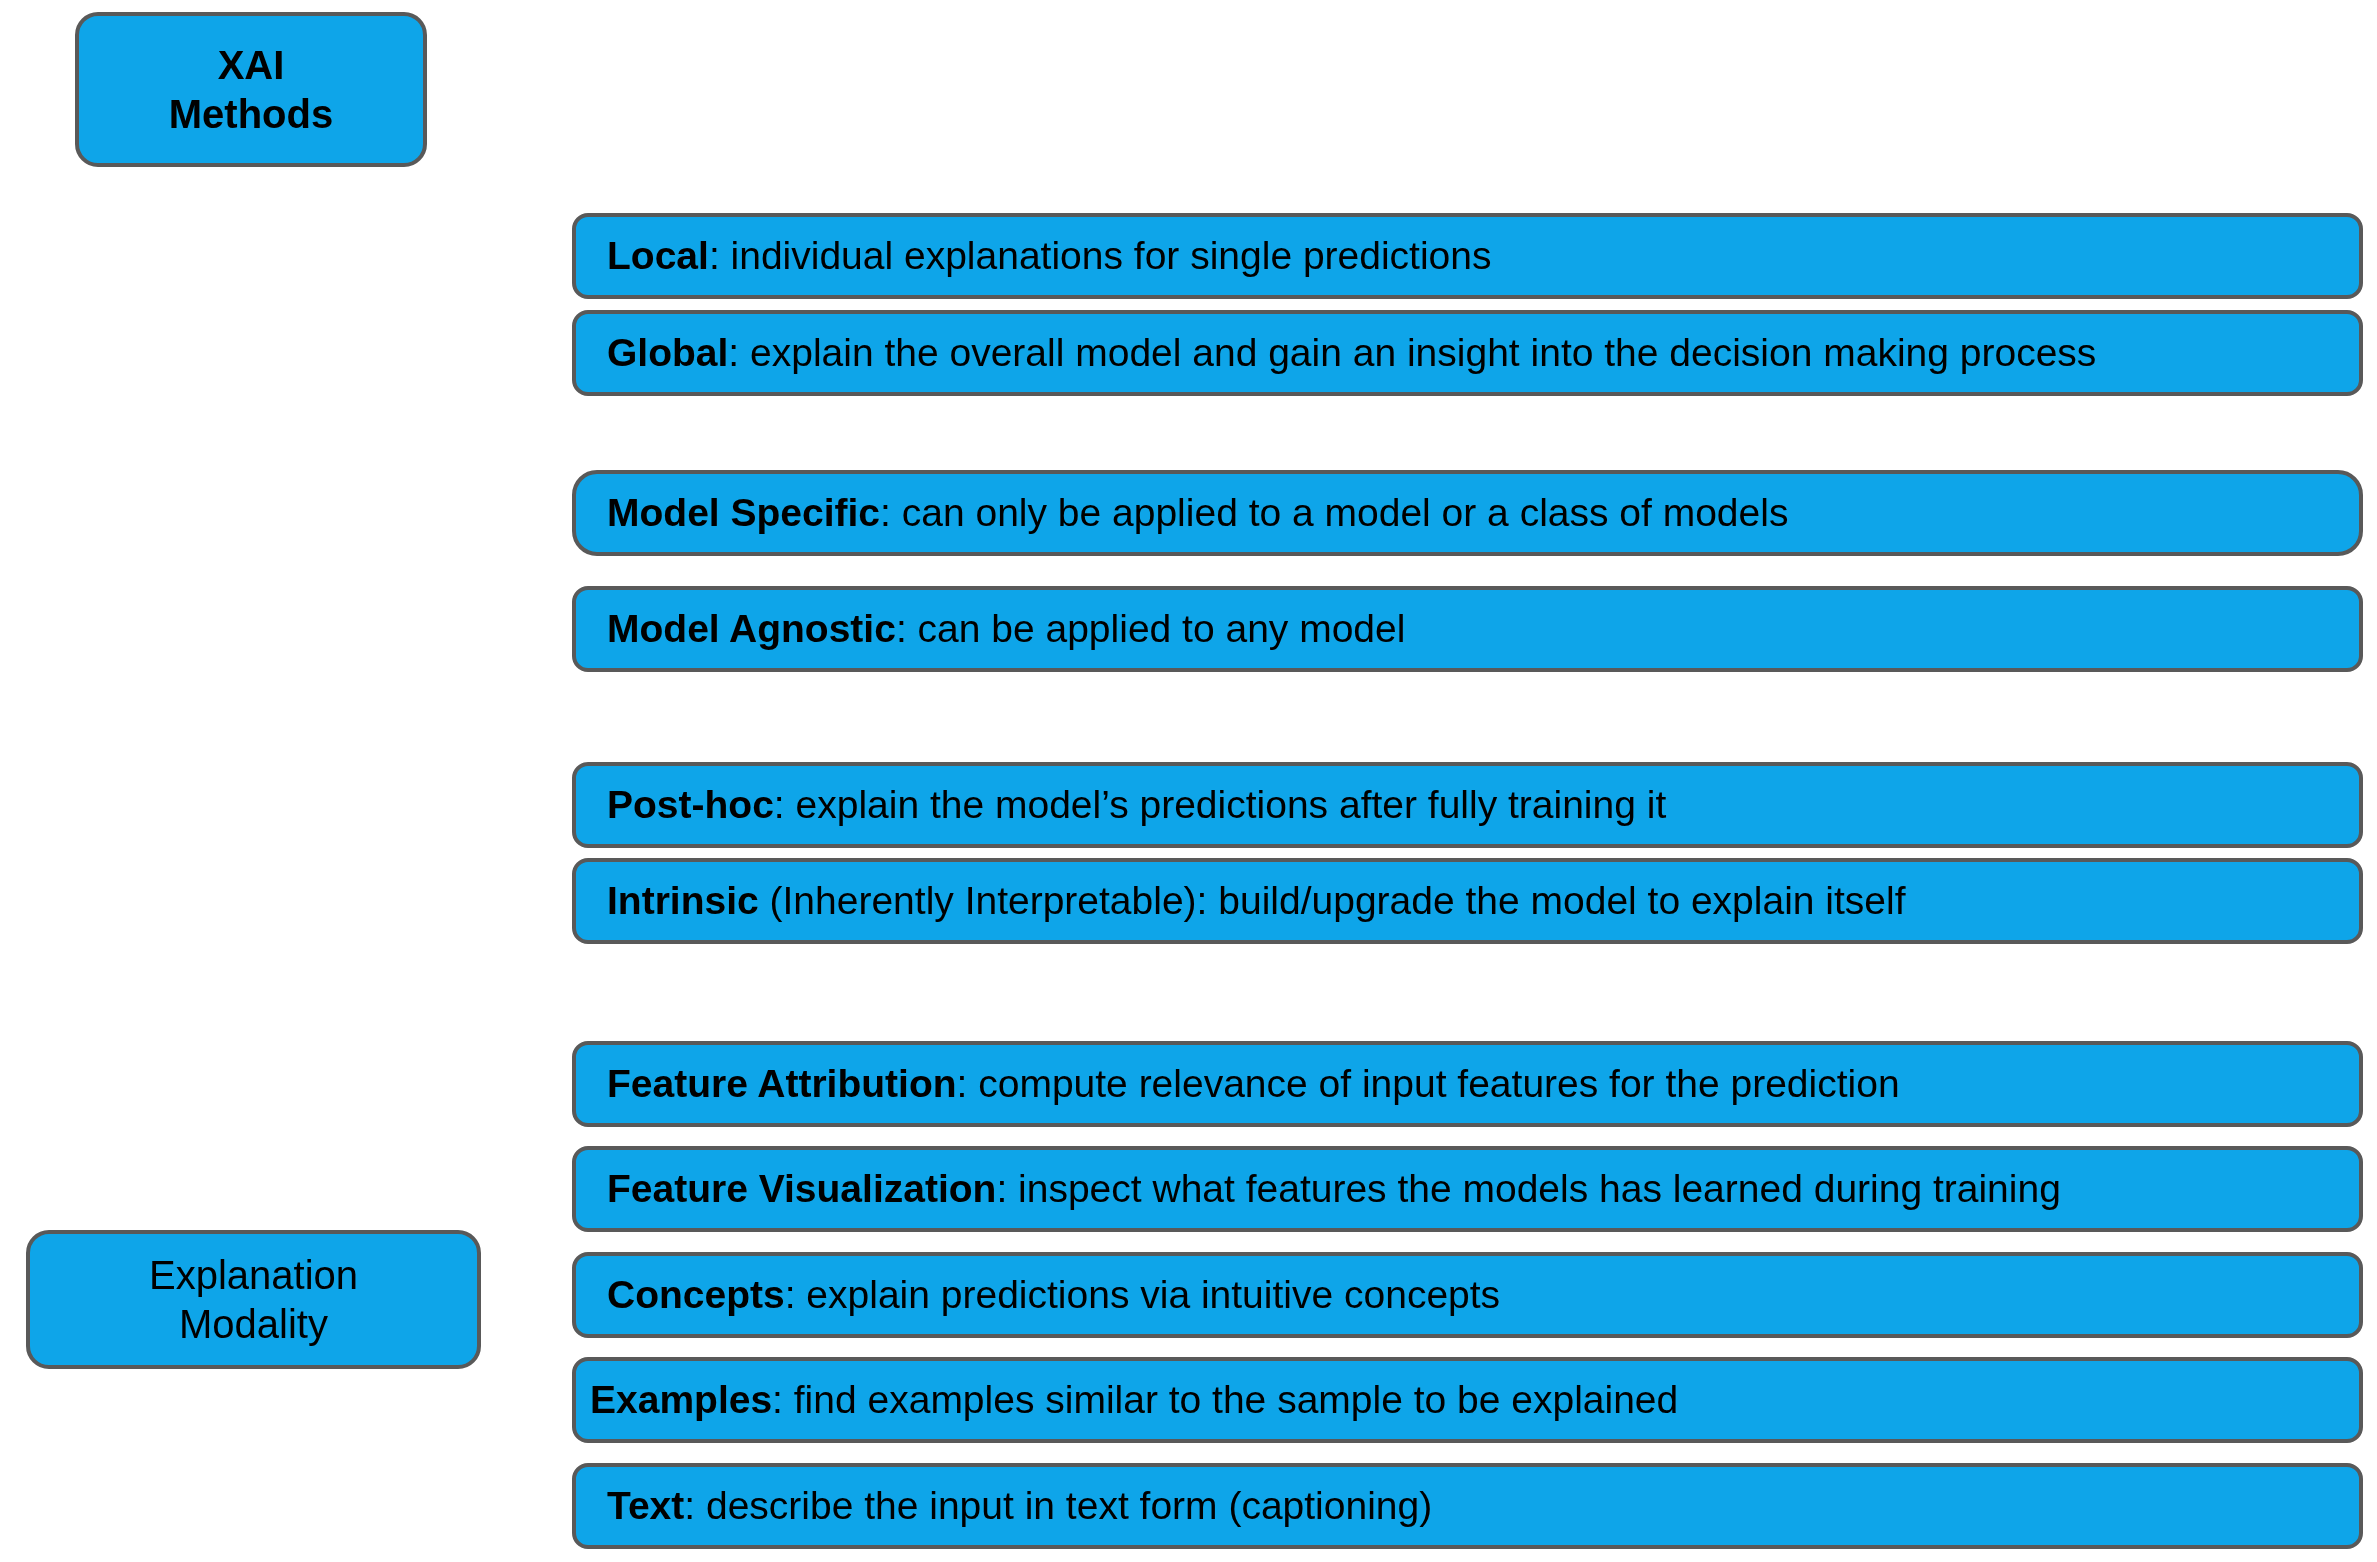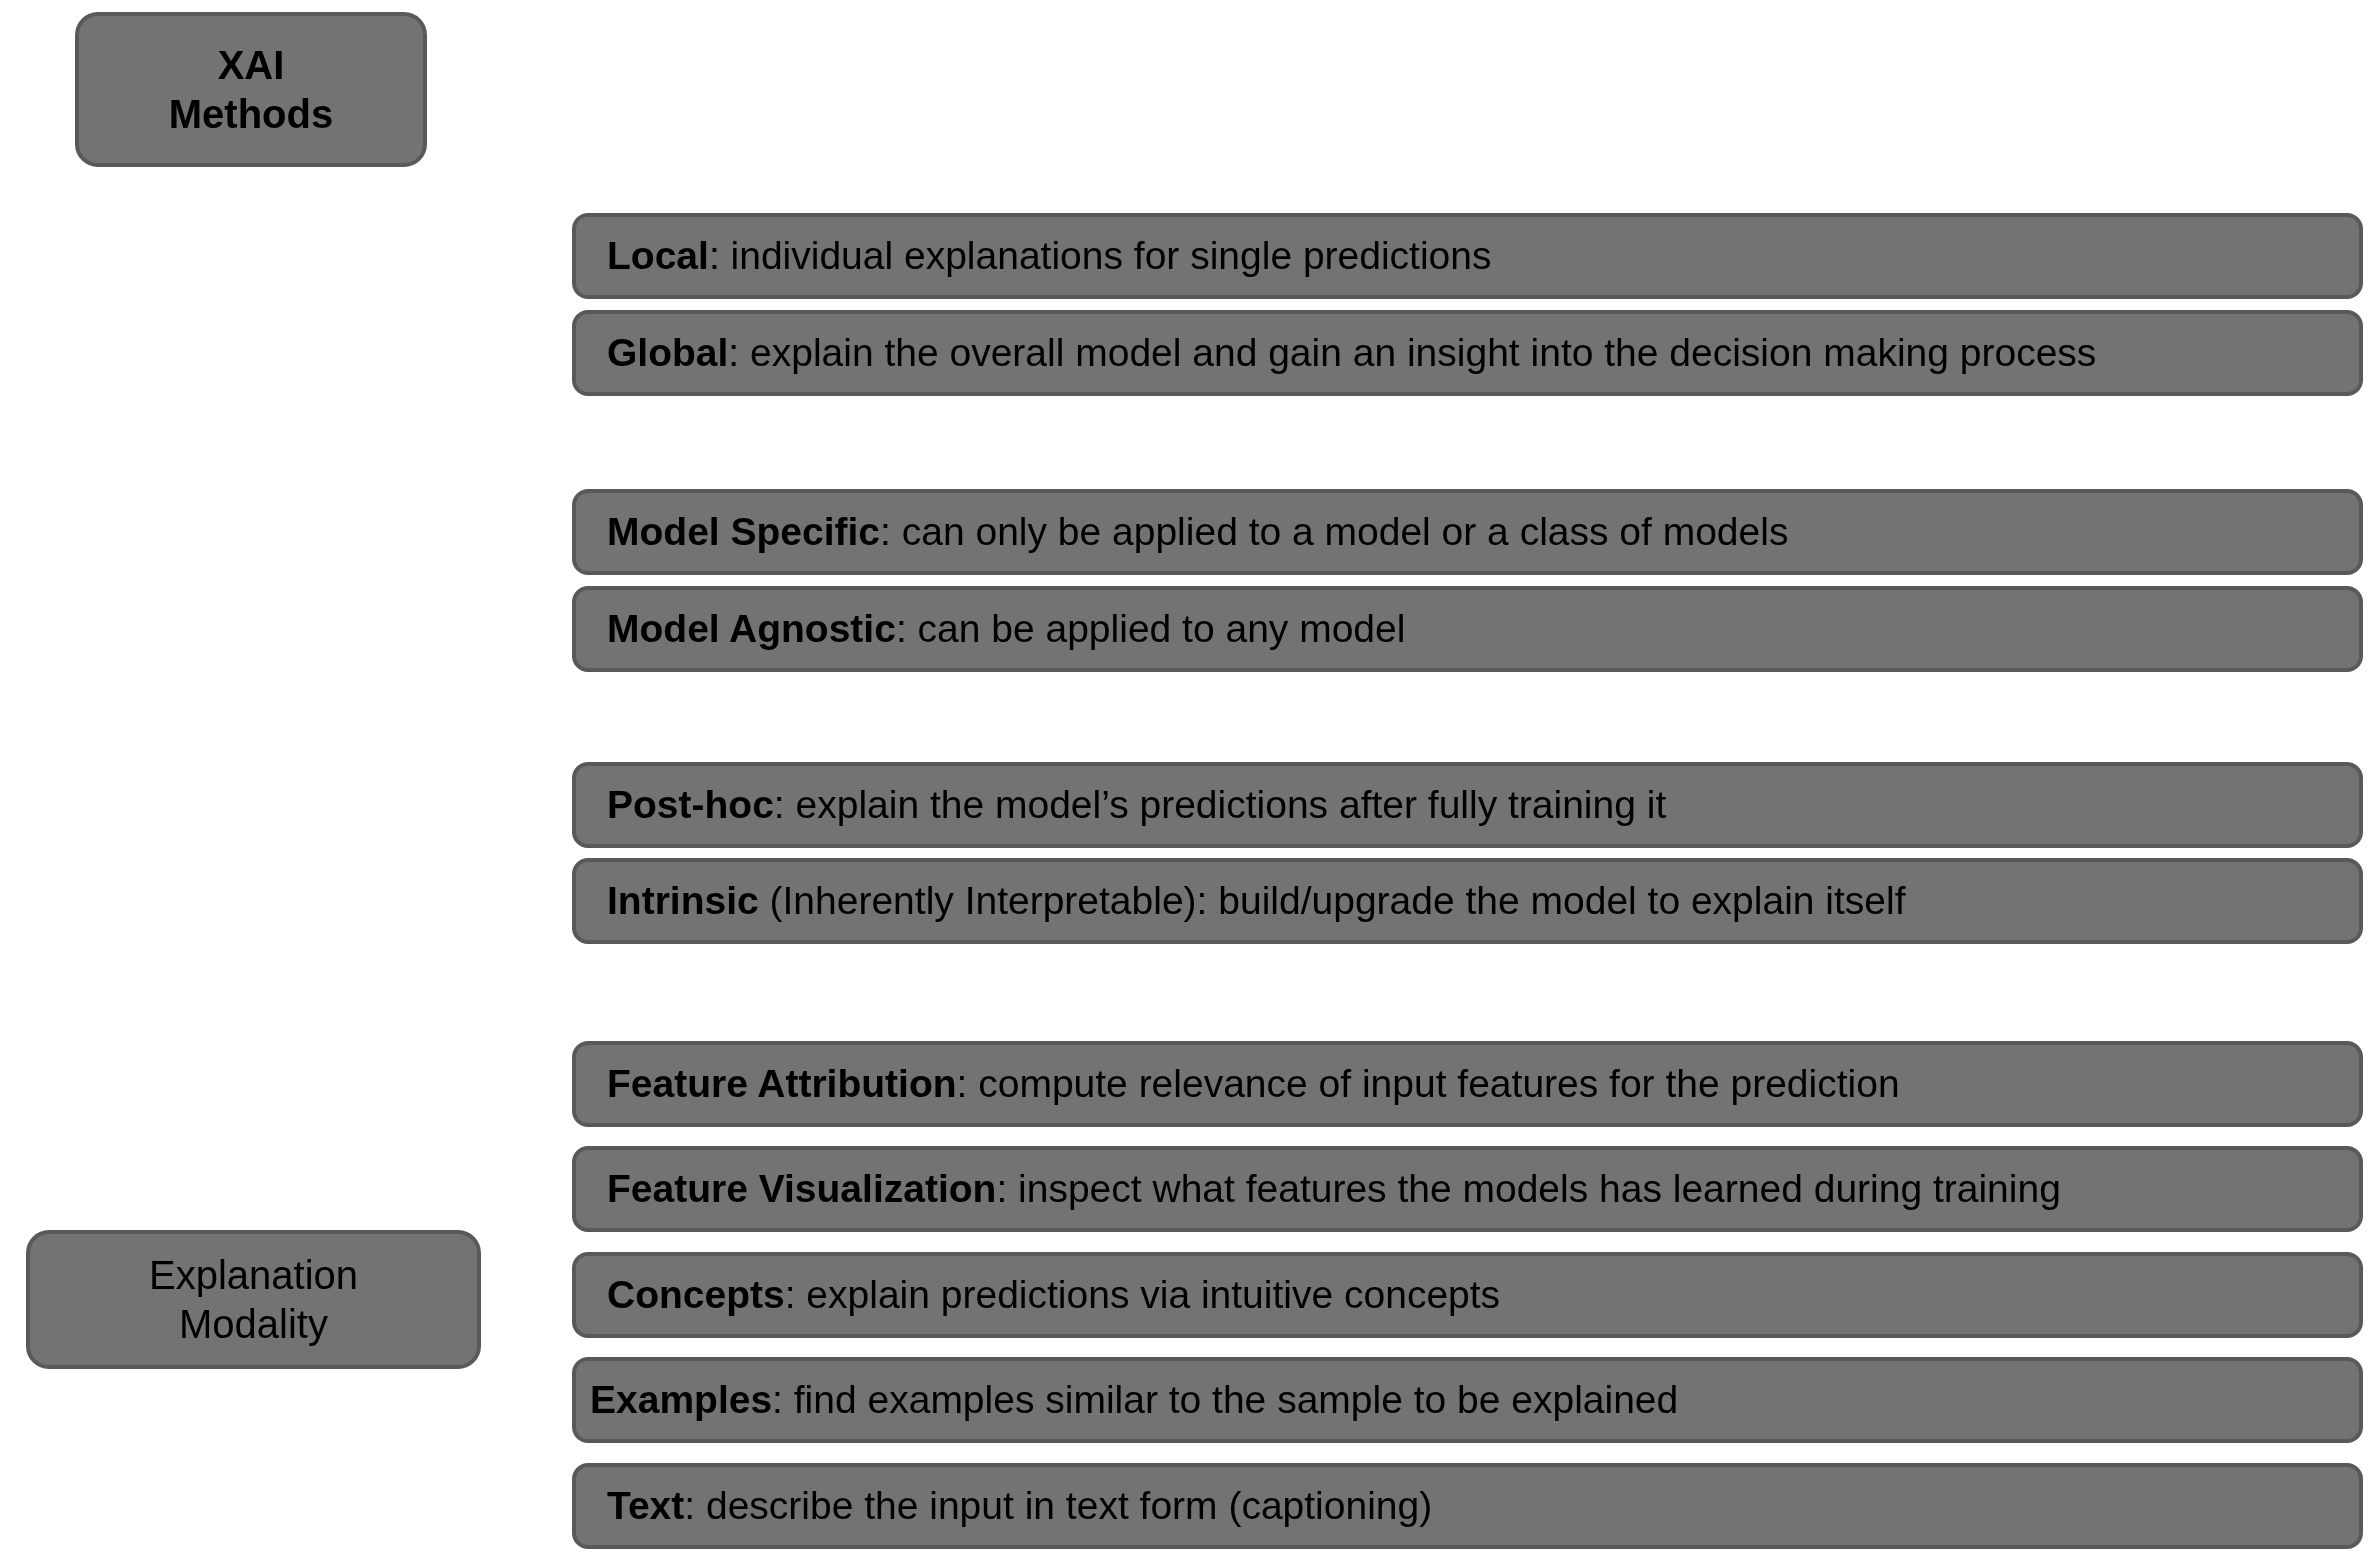--- a/index.html
+++ b/index.html
@@ -20,21 +20,21 @@
     position: absolute;
     left: 0; top: 0;
     width: 2377px;
     height: 1562px;
   }
 
   
   .box {
     position: absolute;
     box-sizing: border-box;
-    background: #737373;
+    background: #0ea5e9;
     border: 4.4px solid #595959;
     border-radius: 23px;
     display: flex;
     align-items: center;
   }
 
   
   .root-box {
     left: 75px;
     top: 12.3px;
@@ -81,21 +81,21 @@
     font-size: 39px;
     line-height: 1.1;
     white-space: nowrap;
   }
   .row-label b { font-weight: bold; }
 
   
   .r0 { top: 213px; }
   .r1 { top: 310px; }
   
-  .r2 { top: 489px; }
+  .r2 { top: 470px; border-radius: 25px; }
   .r3 { top: 586px; }
   
   .r4 { top: 762px; }
   .r5 { top: 858px; }
   
   .r6  { top: 1041px; }
   .r7  { top: 1146px; }
   .r8  { top: 1252px; }
   .r9  { top: 1357px; padding-left: 14px; }
   .r10 { top: 1463px; }

